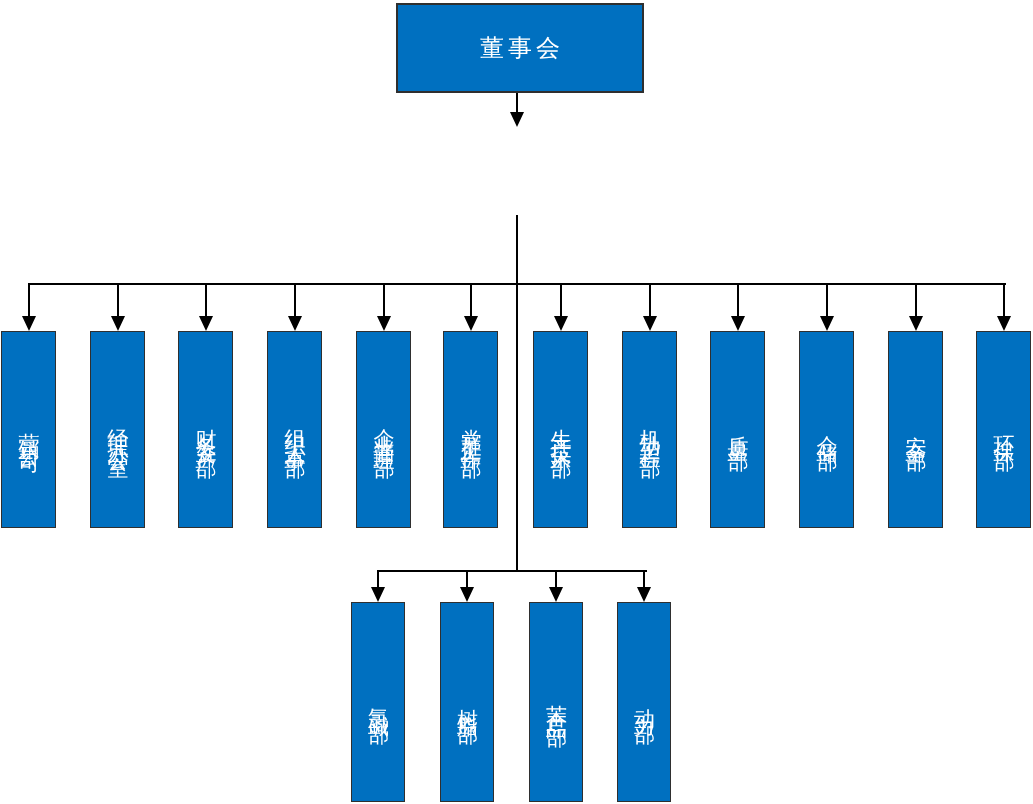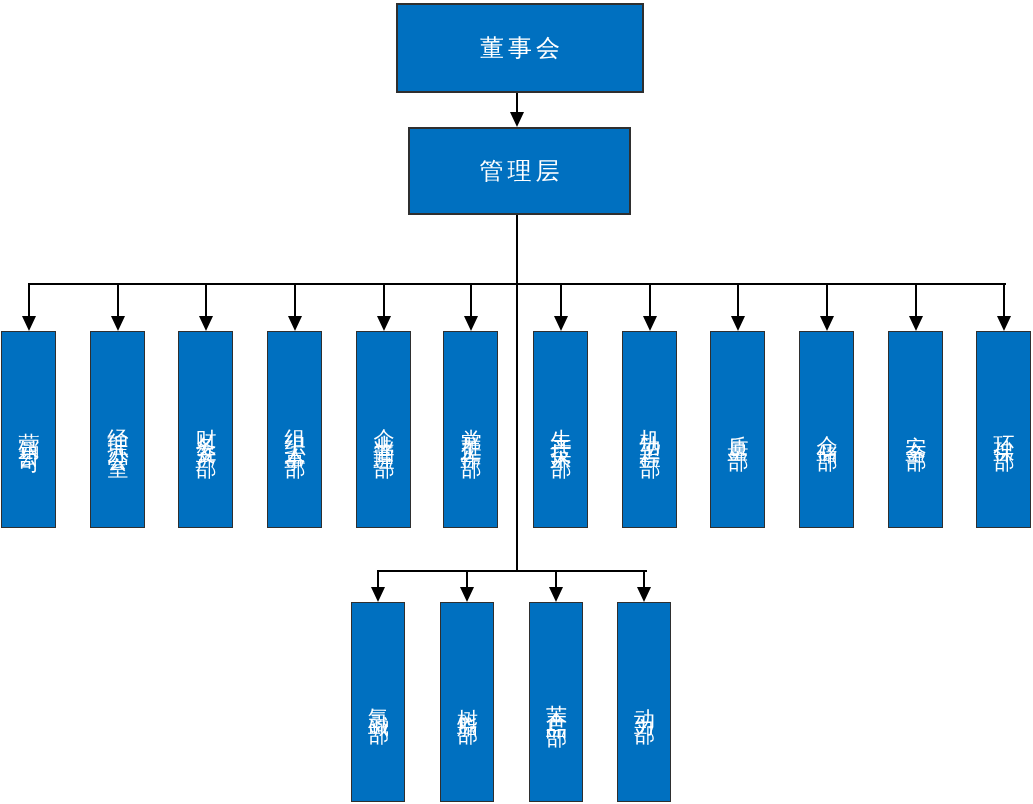--- a/index.html
+++ b/index.html
@@ -62,23 +62,20 @@
 
 <div class="canvas" id="canvas">
 
   <div class="hbox" style="left:396px;top:3px;width:248px;height:90px;">
     <span class="hlabel">董事会</span>
   </div>
 
   <div class="line v" style="left:516px;top:93px;height:21px;"></div>
   <div class="arrowhead" style="left:510px;top:112px;"></div>
 
-  <div class="hbox" style="left:408px;top:127px;width:223px;height:88px;">
-    <span class="hlabel">管理层</span>
-  </div>
 
   <div class="line v" style="left:516px;top:215px;height:357px;"></div>
 
   <div class="line h" style="left:28px;top:283px;width:978px;"></div>
 
   <div class="line h" style="left:377px;top:570px;width:270px;"></div>
 
   <div id="dept-row" style="position:absolute;left:0;top:0;">
       <div class="line v" style="left: 28px; top: 283px; height: 35px;"></div>
       <div class="arrowhead" style="left: 22px; top: 316px;"></div>

